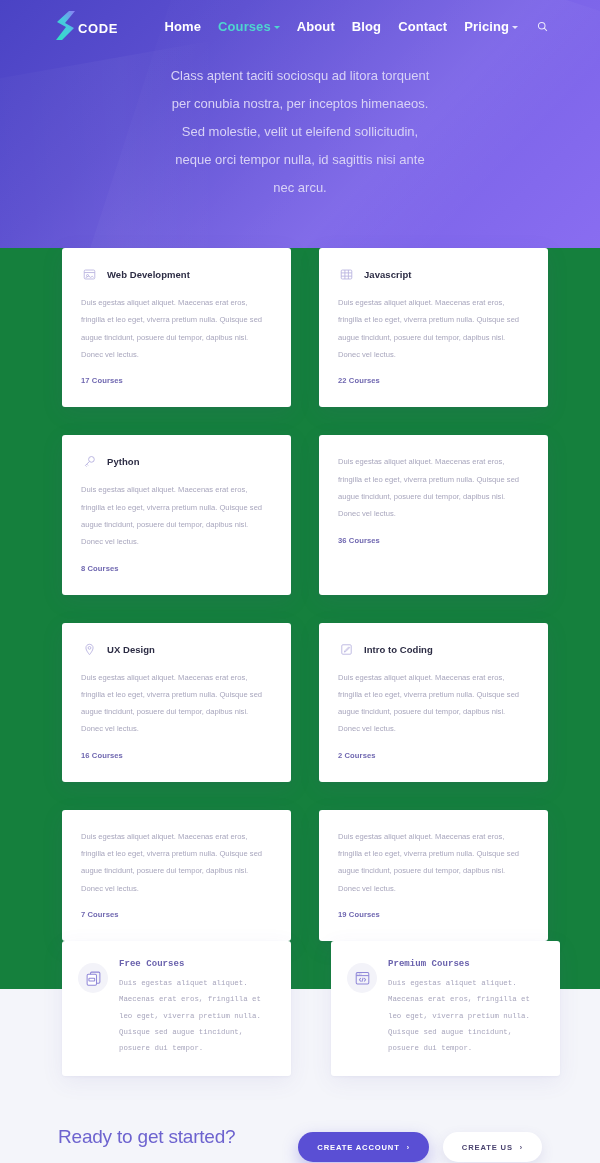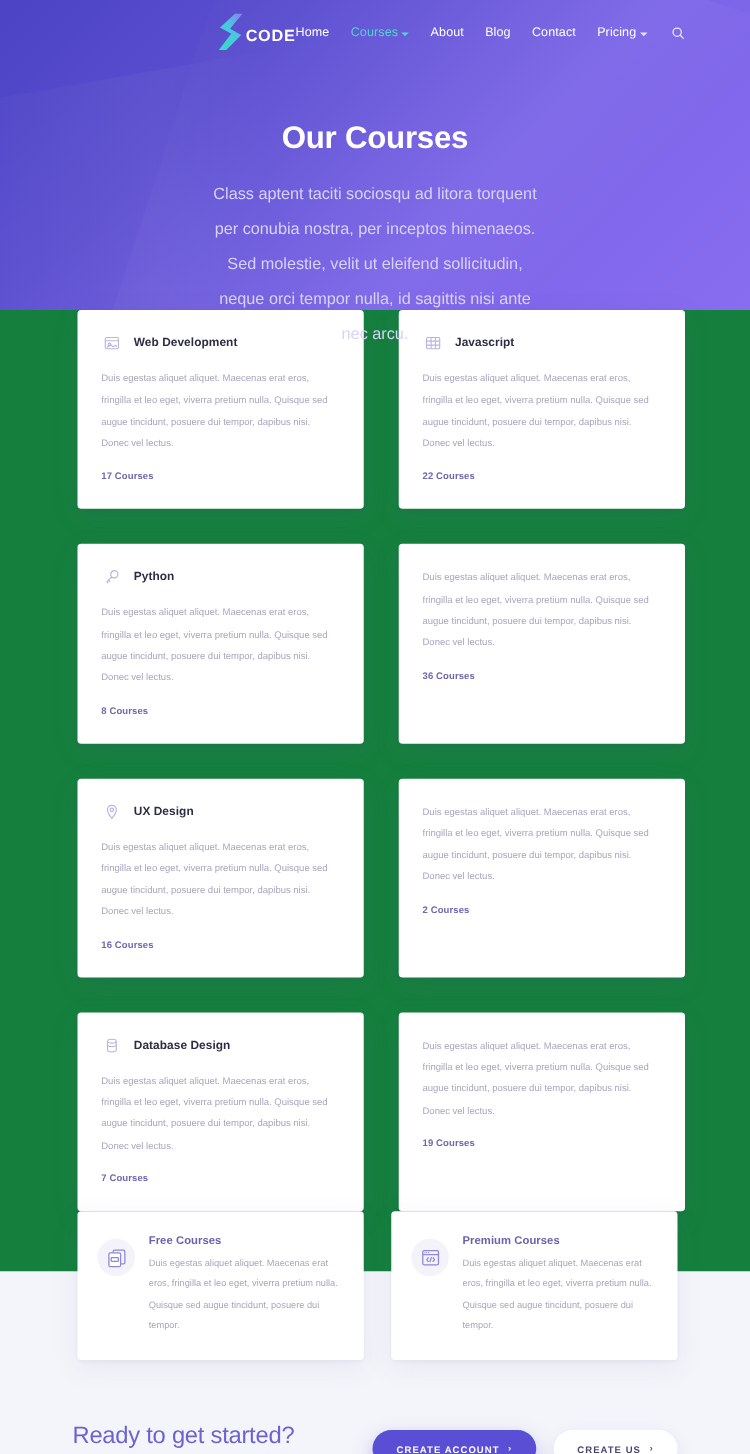--- a/index.html
+++ b/index.html
@@ -26,32 +26,32 @@
   }
   .hero .sheen2{
     position:absolute; top:60px; left:-90px; width:420px; height:380px;
     background:linear-gradient(100deg,rgba(255,255,255,.00) 0%,rgba(255,255,255,.04) 50%,rgba(255,255,255,0) 70%);
     transform:rotate(-10deg); pointer-events:none;
   }
 
   .navbar {
     position:relative; z-index:5;
     height:40px; display:flex; align-items:center;
-    padding:0 52px 0 30px; justify-content:flex-end;
+    padding:0 52px 0 52px; justify-content:space-between;
     margin-top:6px;
   }
   .brand { display:flex; align-items:center; gap:1px; }
   .brand svg { display:block; }
   .brand-text {
     color:#ffffff; font-size:13px; font-weight:700; letter-spacing:.6px;
     margin-left:-1px; margin-top:5px;
   }
   .nav-links { display:flex; align-items:center; gap:17px; }
   .nav-link {
-    color:#ffffff; font-size:10px; font-weight:400; letter-spacing:.1px;
+    color:#ffffff; font-size:13px; font-weight:700; letter-spacing:.1px;
     text-decoration:none; display:flex; align-items:center; gap:3px; cursor:pointer;
     white-space:nowrap;
   }
   .nav-link.active { color:#4fd5cf; }
   .caret {
     width:0;height:0;border-left:3px solid transparent;border-right:3px solid transparent;
     border-top:3.2px solid rgba(255,255,255,.8); margin-top:2px;
   }
   .nav-link.active .caret { border-top-color:#4fd5cf; }
   .search-btn { display:flex; align-items:center; margin-left:2px; cursor:pointer; }
@@ -88,22 +88,22 @@
   }
   .card-ico svg { display:block; }
   .card-title { font-size:9.5px; font-weight:700; color:#2c2c44; letter-spacing:.05px; }
   .card-body { font-size:7.6px; line-height:2.28; color:#a8a6bd; }
   .card-count { margin-top:13px; font-size:7.6px; font-weight:700; color:#6f67b0; letter-spacing:.1px; }
 
   
   .lower { background:#f4f5fa; padding-bottom:1px; margin-top:0; }
   .feature-band { background:transparent; padding:0 62px; }
   .feature-grid {
-    display:grid; grid-template-columns:229px 229px; gap:22px;
-    position:relative; z-index:3;
+    display:grid; grid-template-columns:229px 229px; gap:40px;
+    position:relative; z-index:3;font-family:Liberation Mono, monospace;
   }
   .fcard {
     background:#ffffff; border-radius:3px;
     box-shadow:0 6px 22px rgba(86,72,160,.08), 0 1px 3px rgba(86,72,160,.05);
     padding:18px 20px 20px 16px;
     display:flex; gap:11px; min-height:91px;
   }
   .fico {
     width:30px;height:30px;flex:0 0 30px;border-radius:50%;
     background:#f3f3f9; display:flex;align-items:center;justify-content:center;
@@ -180,21 +180,20 @@
         </a>
         <span class="search-btn">
           <svg width="11" height="11" viewBox="0 0 14 14" fill="none" stroke="rgba(255,255,255,.85)" stroke-width="1.3">
             <circle cx="6" cy="6" r="4.2"></circle>
               <line x1="9.2" y1="9.2" x2="12.6" y2="12.6"></line>
           </svg>
         </span>
       </div>
     </nav>
 
-    <h1 class="hero-title">Our Courses</h1>
     <p class="hero-sub">Class aptent taciti sociosqu ad litora torquent per conubia nostra, per inceptos himenaeos. Sed molestie, velit ut eleifend sollicitudin, neque orci tempor nulla, id sagittis nisi ante nec arcu.</p>
   </header>
 
   <section class="grid-wrap">
     <div class="grid">
 
       <article class="card">
         <div class="card-head">
           <span class="card-ico">
             <svg width="13" height="13" viewBox="0 0 16 16" fill="none" stroke="currentColor" stroke-width="1.1">
@@ -256,35 +255,34 @@
               <circle cx="8" cy="6" r="1.7"></circle>
             </svg>
           </span>
           <h3 class="card-title">UX Design</h3>
         </div>
         <p class="card-body">Duis egestas aliquet aliquet. Maecenas erat eros, fringilla et leo eget, viverra pretium nulla. Quisque sed augue tincidunt, posuere dui tempor, dapibus nisi. Donec vel lectus.</p>
         <div class="card-count">16 Courses</div>
       </article>
 
       <article class="card">
+        <div class="card-head">
+          <span class="card-ico">
+            <svg width="13" height="13" viewBox="0 0 16 16" fill="none" stroke="currentColor" stroke-width="1.1">
+              <rect x="2.2" y="2.2" width="11.6" height="11.6" rx="1.3"></rect>
+              <path d="M10.8 4.8 L6 9.6 L5.4 11.2 L7 10.6 L11.8 5.8 Z"></path>
+            </svg>
+          </span>
+          <h3 class="card-title">Intro to Coding</h3>
+        </div>
         <p class="card-body">Duis egestas aliquet aliquet. Maecenas erat eros, fringilla et leo eget, viverra pretium nulla. Quisque sed augue tincidunt, posuere dui tempor, dapibus nisi. Donec vel lectus.</p>
         <div class="card-count">2 Courses</div>
       </article>
 
       <article class="card">
-        <div class="card-head">
-          <span class="card-ico">
-            <svg width="13" height="13" viewBox="0 0 16 16" fill="none" stroke="currentColor" stroke-width="1.1">
-              <ellipse cx="8" cy="3.6" rx="4.3" ry="1.9"></ellipse>
-              <path d="M3.7 3.6 V12.4 C3.7 13.45 5.63 14.3 8 14.3 C10.37 14.3 12.3 13.45 12.3 12.4 V3.6"></path>
-              <path d="M3.7 7.2 C3.7 8.25 5.63 9.1 8 9.1 C10.37 9.1 12.3 8.25 12.3 7.2"></path>
-            </svg>
-          </span>
-          <h3 class="card-title">Database Design</h3>
-        </div>
         <p class="card-body">Duis egestas aliquet aliquet. Maecenas erat eros, fringilla et leo eget, viverra pretium nulla. Quisque sed augue tincidunt, posuere dui tempor, dapibus nisi. Donec vel lectus.</p>
         <div class="card-count">7 Courses</div>
       </article>
 
       <article class="card">
         <p class="card-body">Duis egestas aliquet aliquet. Maecenas erat eros, fringilla et leo eget, viverra pretium nulla. Quisque sed augue tincidunt, posuere dui tempor, dapibus nisi. Donec vel lectus.</p>
         <div class="card-count">19 Courses</div>
       </article>
 
     </div>

